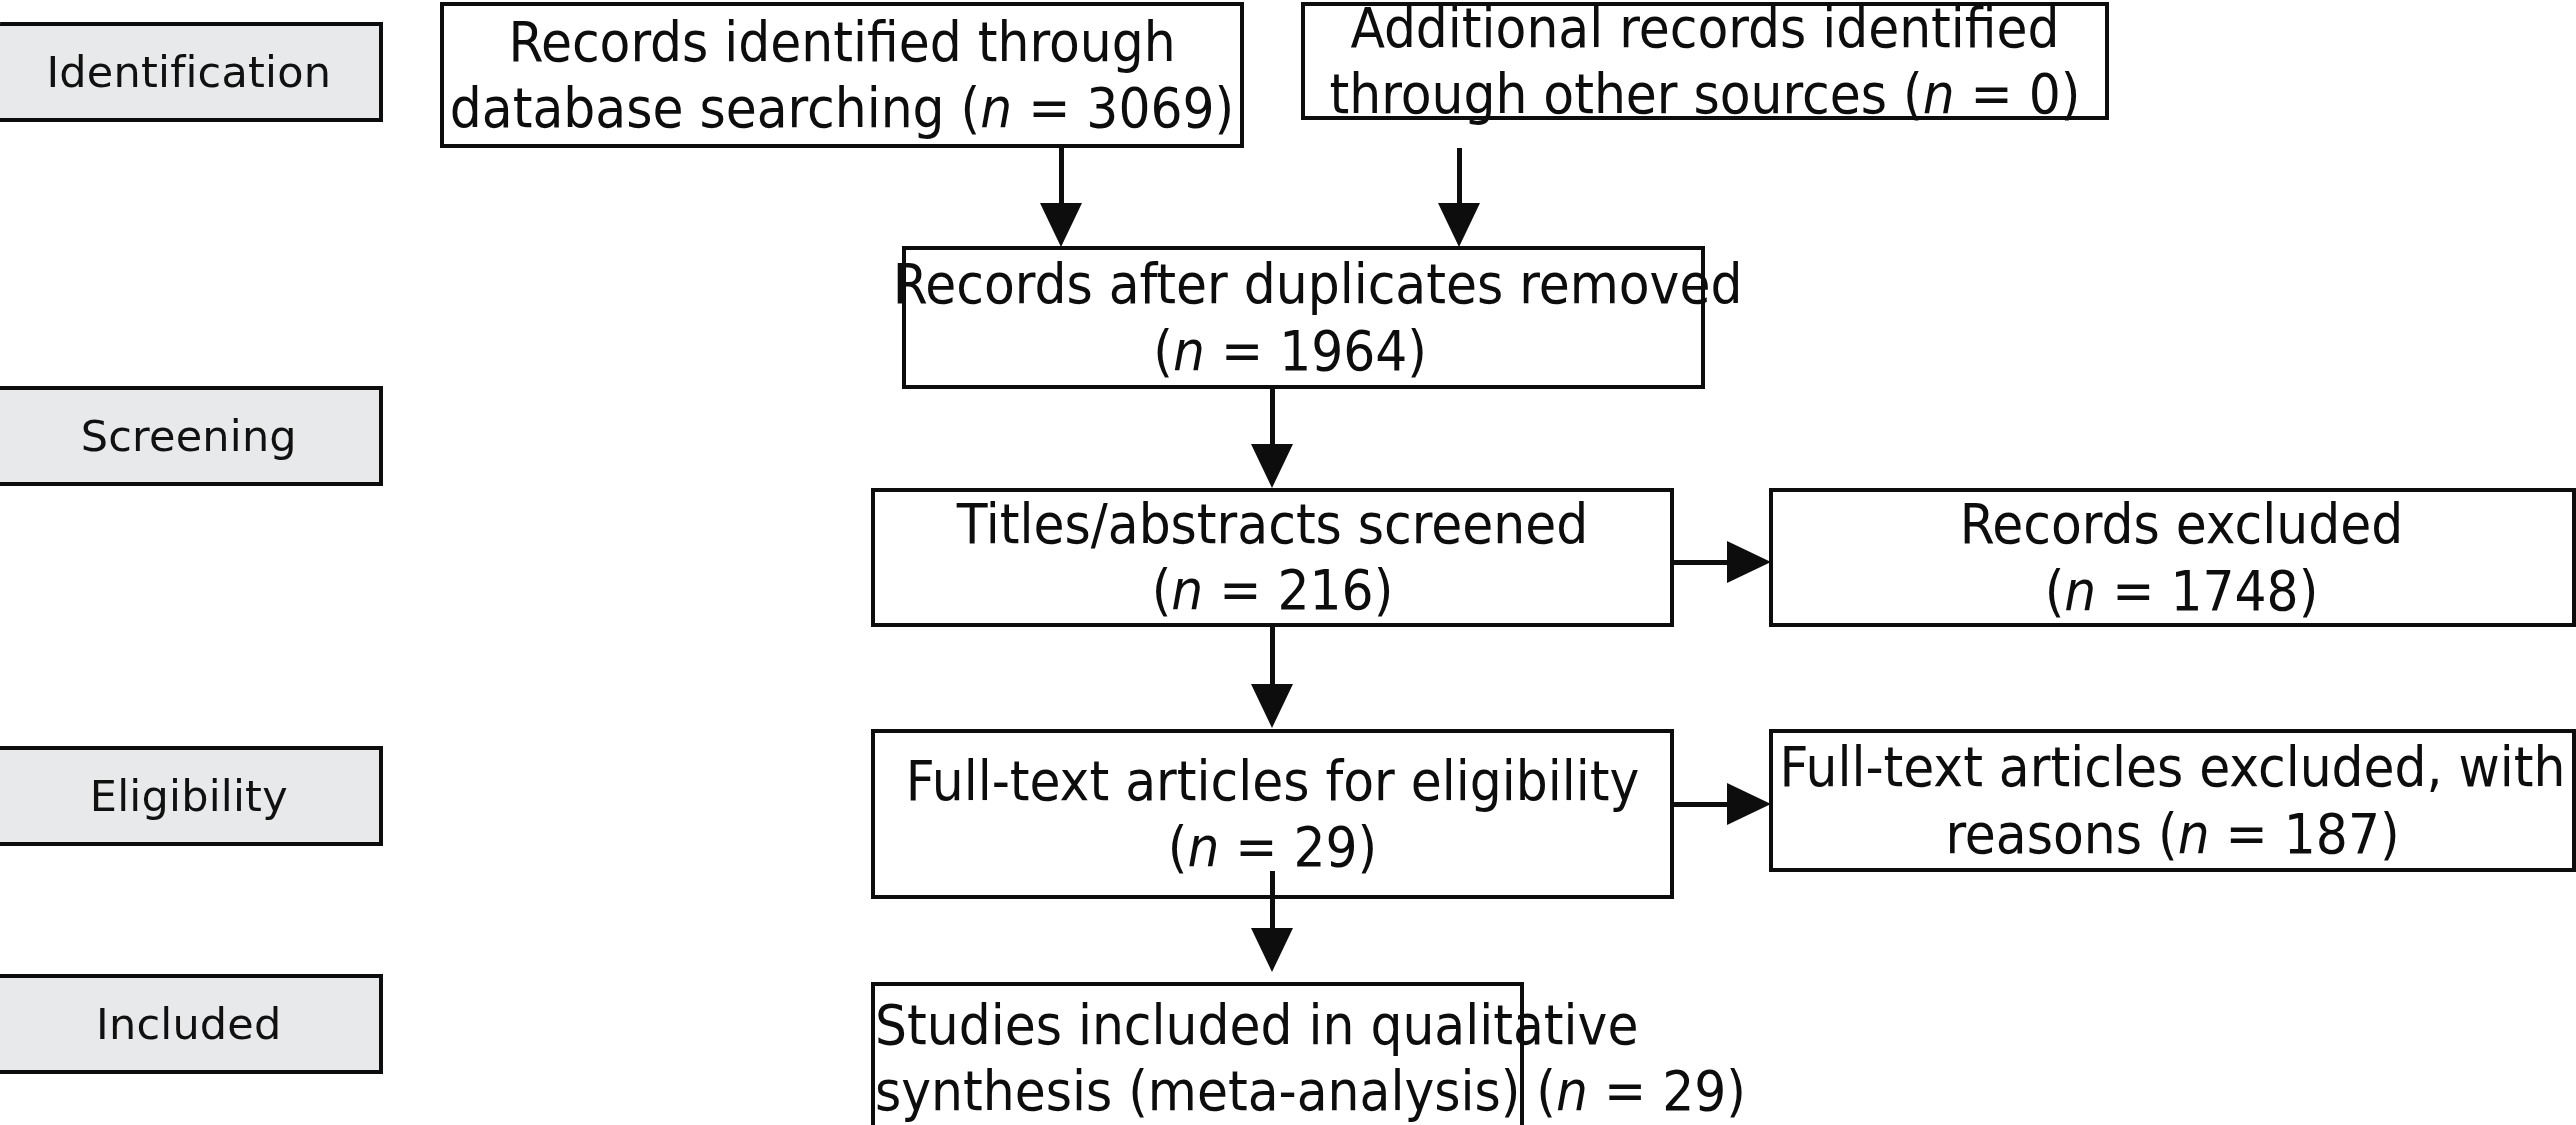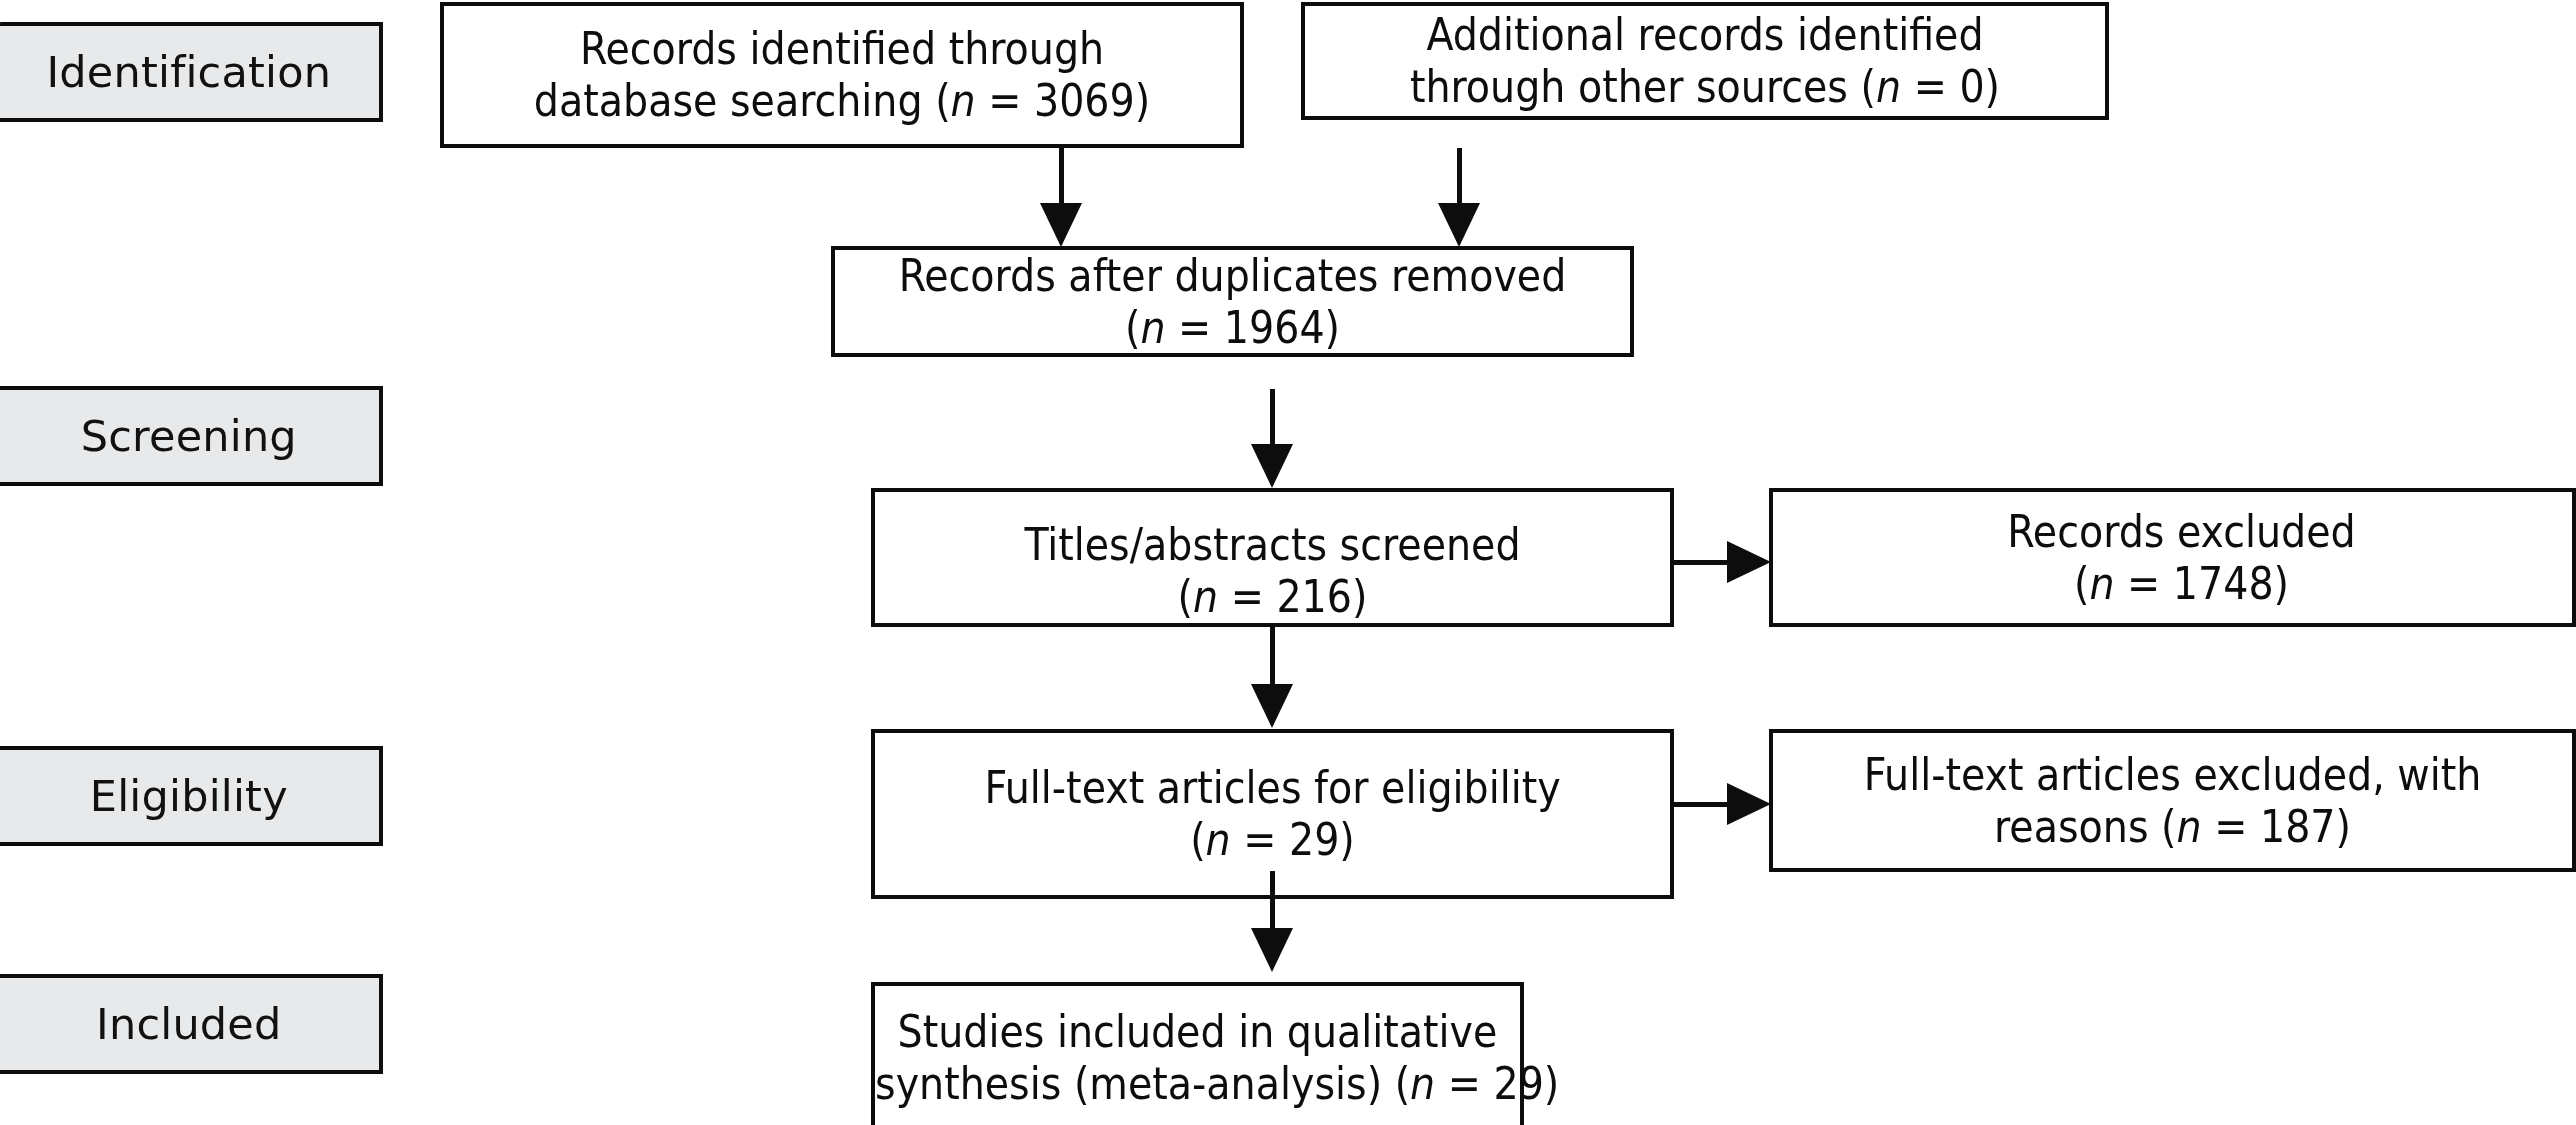--- a/index.html
+++ b/index.html
@@ -42,21 +42,21 @@
     position: absolute;
     box-sizing: border-box;
     background: #ffffff;
     border: 4.8px solid #0d0d0d;
     display: flex;
     align-items: center;
     justify-content: center;
     text-align: center;
     font-family: "Liberation Sans Narrow", "DejaVu Sans Condensed", "Liberation Sans", sans-serif;
     font-stretch: condensed;
-    font-size: 44px;
+    font-size: 56px;
     line-height: 1.18;
     color: #0d0d0d;
   }
   .flow-box .inner {
     display: block;
     padding: 0 13.3px;
     width: 100%;
   }
   .flow-box .line { display: block; white-space: nowrap; }
   .ital { font-style: italic; }
@@ -118,21 +118,21 @@
       <span class="line"><span>through other sources (</span><span class="ital">n</span><span> = 0)</span></span>
     </span>
   </div>
 
   <div class="v-line" style="left:1059px; top:148px; height:76px;"></div>
   <div class="arrow-down" style="left:1040px; top:203px;"></div>
 
   <div class="v-line" style="left:1457px; top:148px; height:76px;"></div>
   <div class="arrow-down" style="left:1438px; top:203px;"></div>
 
-  <div class="flow-box" style="left:831px; top:246px; width:803px; height:111px;">
+  <div class="flow-box" style="left:902px; top:246px; width:803px; height:143px;justify-content:flex-end;">
     <span class="inner">
       <span class="line">Records after duplicates removed</span>
       <span class="line"><span>(</span><span class="ital">n</span><span> = 1964)</span></span>
     </span>
   </div>
 
   <div class="v-line" style="left:1270px; top:389px; height:59px;"></div>
   <div class="arrow-down" style="left:1251px; top:444px;"></div>
 
   <div class="flow-box" style="left:871px; top:488px; width:803px; height:139px;align-items:flex-end;">

